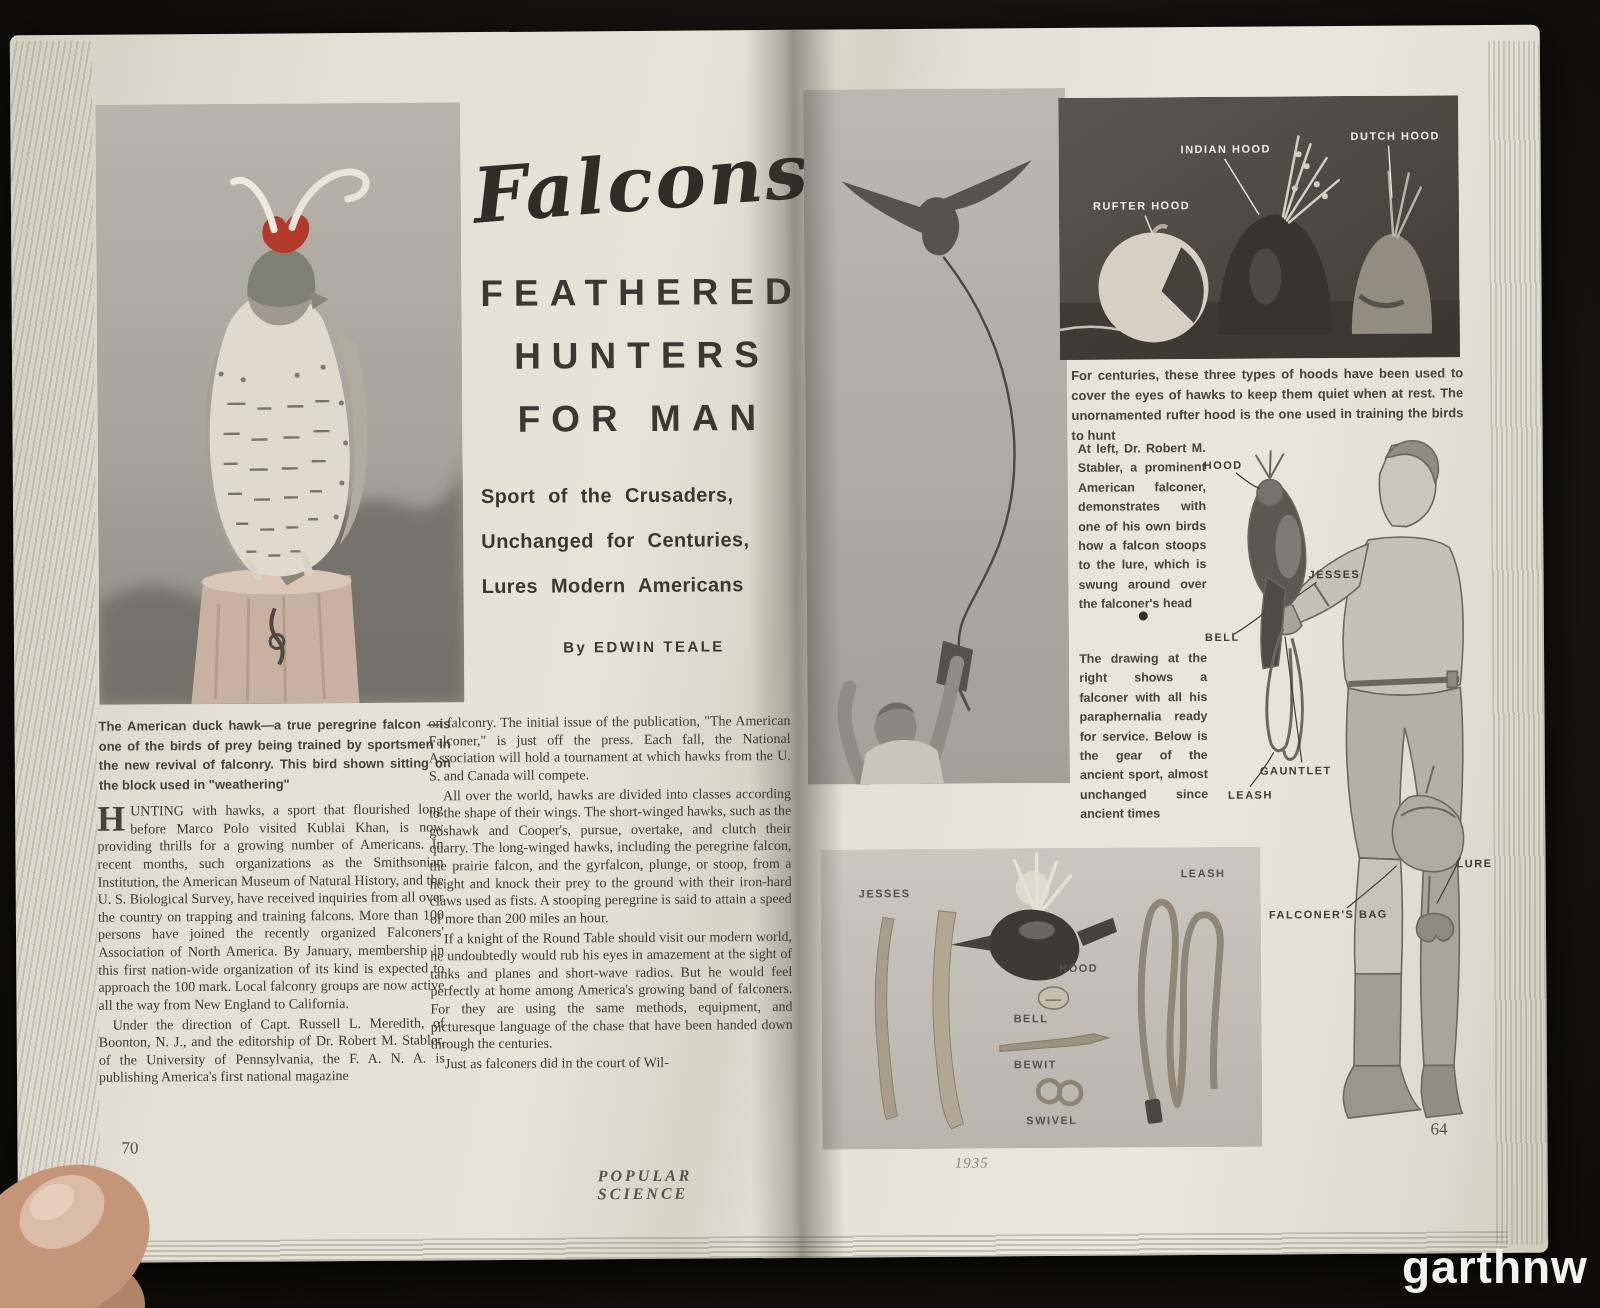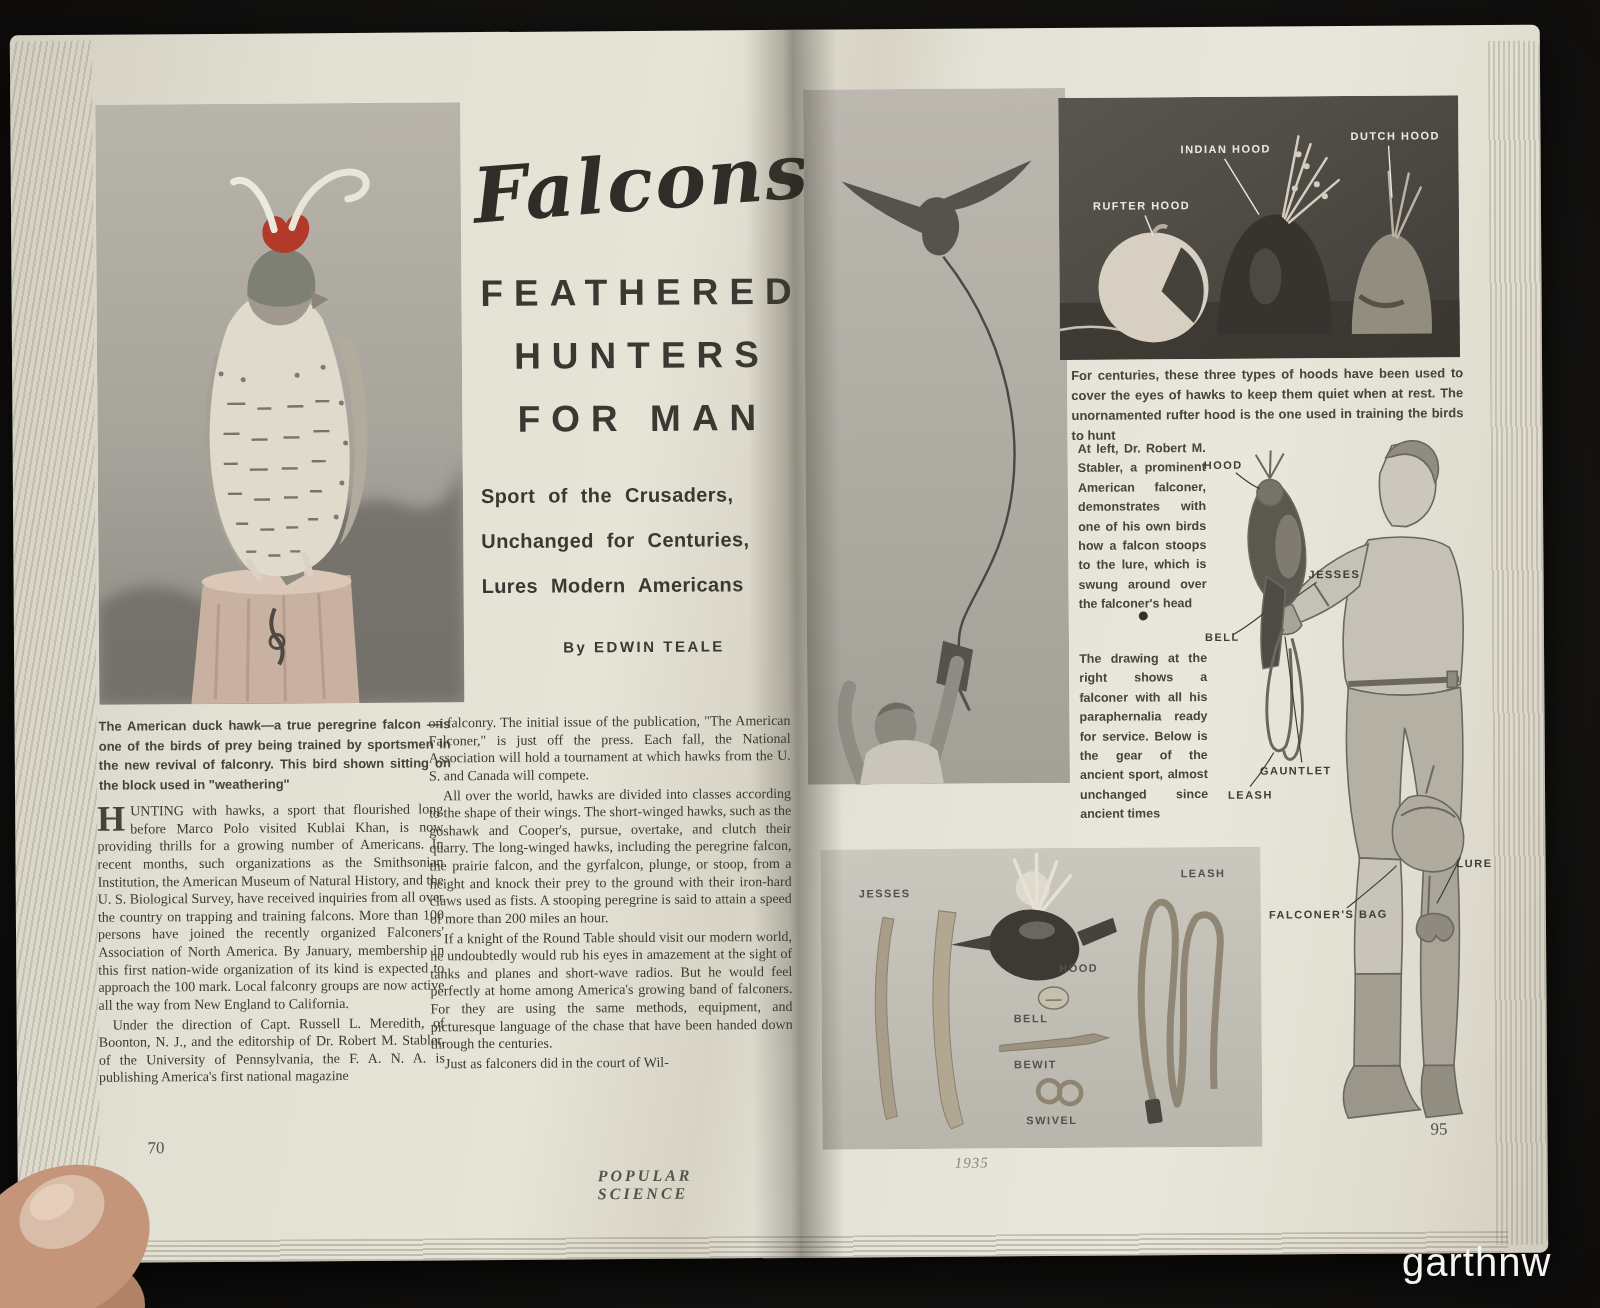--- a/index.html
+++ b/index.html
@@ -24,21 +24,21 @@
   .photo-cap{font-weight:bold;font-size:13px;line-height:1.5;color:#45433d;text-align:justify;}
   .body-col{font-family:"Liberation Serif",serif;font-size:14px;line-height:1.26;color:#3b3934;text-align:justify;overflow:hidden;}
   .body-col p{margin:0 0 2px 0;text-indent:14px;}
   .body-col p.first{text-indent:0;}
   .dropcap{float:left;font-size:36px;line-height:.8;padding:2px 5px 0 0;font-weight:bold;color:#45433c;}
   .pagenum{font-family:"Liberation Serif",serif;font-size:17px;color:#55524a;}
   .mag-footer{font-family:"Liberation Serif",serif;font-style:italic;font-weight:bold;font-size:16px;letter-spacing:3px;color:#56534b;}
   .year-mark{font-family:"Liberation Serif",serif;font-style:italic;font-size:15px;color:#8b8779;letter-spacing:1px;}
   .narrow-cap{font-weight:bold;font-size:12.5px;line-height:1.55;color:#46443e;text-align:justify;}
   .bullet-dot{width:9px;height:9px;border-radius:50%;background:#33312c;}
-  .watermark{font-weight:normal;font-size:40px;color:#f4f4f2;letter-spacing:1px;}
+  .watermark{font-weight:bold;font-size:46px;color:#f4f4f2;letter-spacing:1px;}
   svg text{font-family:"Liberation Sans",sans-serif;}
   .svg-label{font-size:11px;font-weight:bold;letter-spacing:1.5px;}
 </style>
 </head>
 <body>
 
 <div class="scene">
   <div class="book">
     <div class="edge-left"></div>
     <div class="edge-right"></div>
@@ -123,21 +123,21 @@
         <p>Under the direction of Capt. Russell L. Meredith, of Boonton, N. J., and the editorship of Dr. Robert M. Stabler, of the University of Pennsylvania, the F. A. N. A. is publishing America's first national magazine</p>
       </div>
 
       <div class="abs body-col" style="left:414px;top:682px;width:362px;height:462px;">
         <p class="first">on falconry. The initial issue of the publication, "The American Falconer," is just off the press. Each fall, the National Association will hold a tournament at which hawks from the U. S. and Canada will compete.</p>
         <p>All over the world, hawks are divided into classes according to the shape of their wings. The short-winged hawks, such as the goshawk and Cooper's, pursue, overtake, and clutch their quarry. The long-winged hawks, including the peregrine falcon, the prairie falcon, and the gyrfalcon, plunge, or stoop, from a height and knock their prey to the ground with their iron-hard claws used as fists. A stooping peregrine is said to attain a speed of more than 200 miles an hour.</p>
         <p>If a knight of the Round Table should visit our modern world, he undoubtedly would rub his eyes in amazement at the sight of tanks and planes and short-wave radios. But he would feel perfectly at home among America's growing band of falconers. For they are using the same methods, equipment, and picturesque language of the chase that have been handed down through the centuries.</p>
         <p>Just as falconers did in the court of Wil-</p>
       </div>
 
-      <div class="abs pagenum" style="left:104px;top:1104px;margin-left:26px;">70</div>
+      <div class="abs pagenum" style="left:104px;top:1104px;">70</div>
       <div class="abs mag-footer" style="left:580px;top:1136px;">POPULAR SCIENCE</div>
     </div>
 
     <div class="abs" style="left:755px;top:0;width:735px;height:100%;">
 
       <div class="abs" style="left:38px;top:60px;width:262px;height:695px;">
         <svg width="262" height="695" viewBox="0 0 262 695">
           <defs>
             <linearGradient id="sky2" x1="0" y1="0" x2="0" y2="1">
               <stop offset="0" stop-color="#bcb8b0"></stop>
@@ -319,21 +319,21 @@
             <text x="38" y="48">JESSES</text>
             <text x="238" y="124">HOOD</text>
             <text x="192" y="174">BELL</text>
             <text x="192" y="220">BEWIT</text>
             <text x="204" y="276">SWIVEL</text>
             <text x="360" y="30">LEASH</text>
           </g>
         </svg>
       </div>
 
-      <div class="abs pagenum" style="left:658px;top:1094px;">95</div>
+      <div class="abs pagenum" style="left:658px;top:1094px;">64</div>
       <div class="abs year-mark" style="left:182px;top:1126px;">1935</div>
     </div>
 
     <div class="gutter"></div>
   </div>
 
   <svg class="abs" style="left:0;top:1096px;" width="215" height="212" viewBox="0 0 215 212">
     <ellipse cx="45" cy="208" rx="100" ry="58" fill="#b08267"></ellipse>
     <ellipse cx="58" cy="148" rx="96" ry="74" fill="#c59579" transform="rotate(-28 58 148)"></ellipse>
     <ellipse cx="62" cy="116" rx="45" ry="34" fill="#d9bda9" transform="rotate(-30 62 116)"></ellipse>

